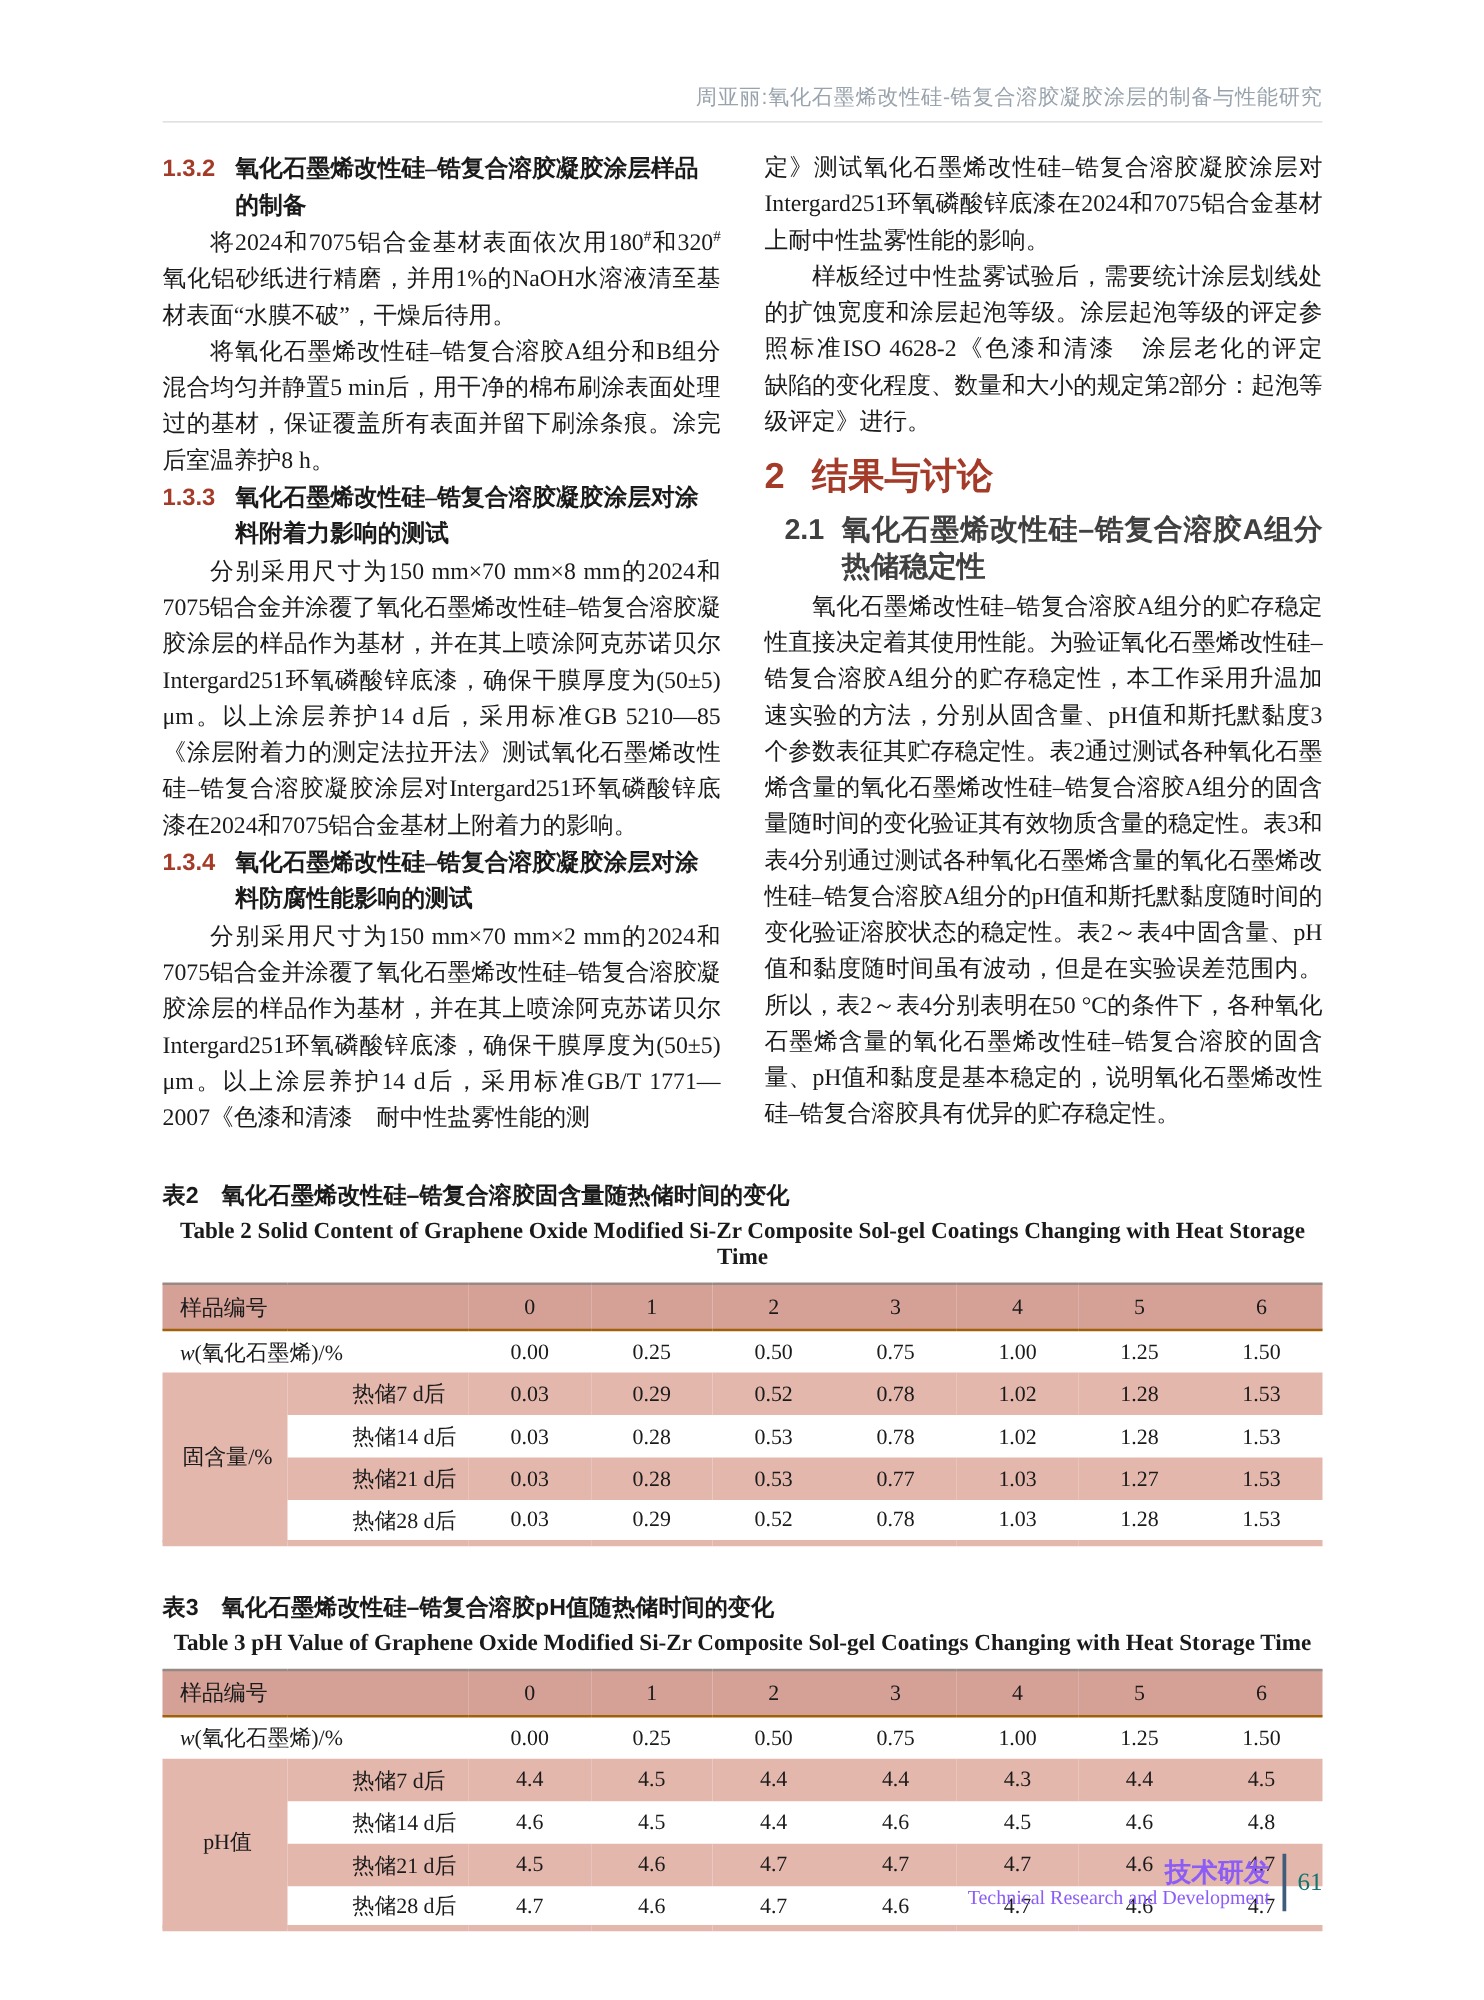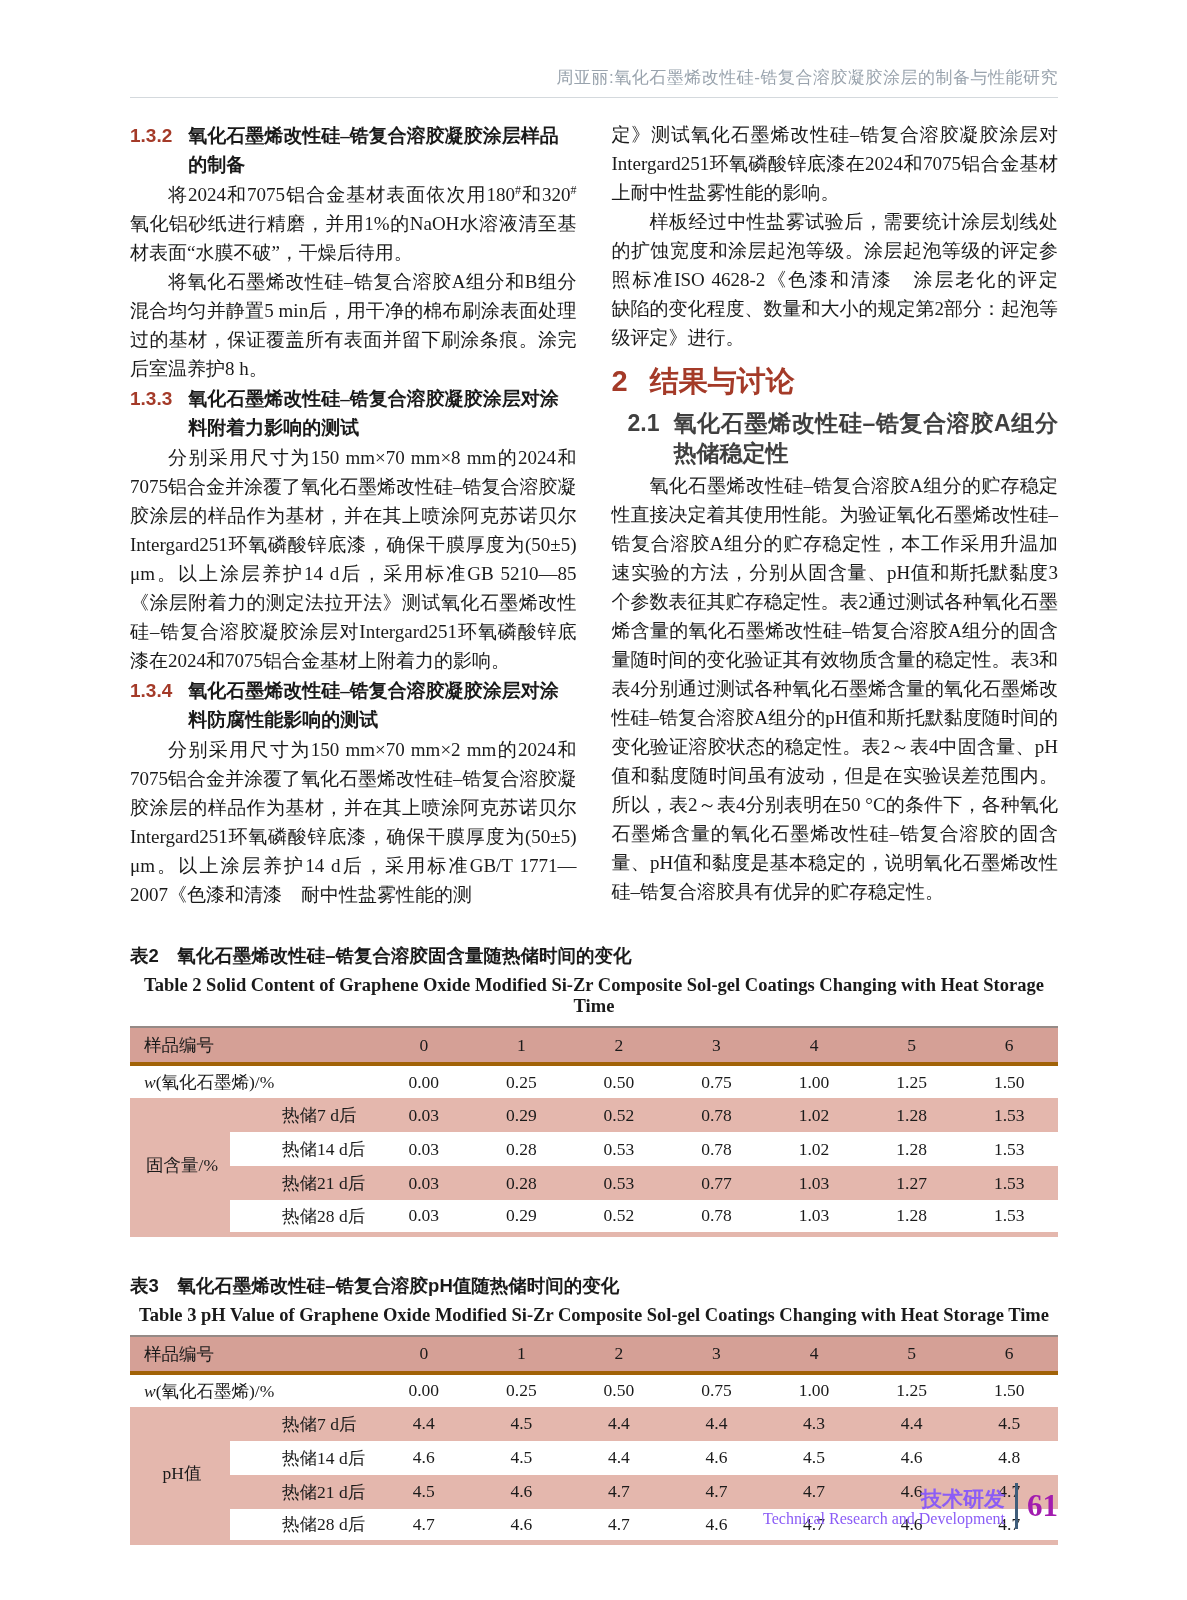--- a/index.html
+++ b/index.html
@@ -39,35 +39,35 @@
   .tables { margin-top:34px; }
   .tbl-block { margin-bottom:36px; }
   .cap-zh { font-family:"Liberation Sans","DejaVu Sans",sans-serif;
             font-weight:bold; font-size:18.5px; margin-bottom:7px; }
   .cap-en { text-align:center; font-weight:bold; font-size:18.5px; margin-bottom:9px; }
   table { width:100%; border-collapse:collapse; font-size:17.5px;
           border-bottom:5px solid #e4b7ad; }
   col.c-group { width:100px; } col.c-sub { width:145px; }
   th, td { font-weight:normal; height:34px; text-align:center; vertical-align:middle; }
   tr.head-row th { background:#d5a096; height:37px;
-                   border-top:2px solid #958a86; border-bottom:4px solid #a16207; }
+                   border-top:2px solid #958a86; border-bottom:2px solid #a16207; }
   th.first, td.first { text-align:left; padding-left:14px; }
   td.sublabel { text-align:left; padding-left:52px; }
   tr.pink td { background:#e4b7ad; }
   td.groupcell { background:#e4b7ad; text-align:center; padding-left:4px; }
   .wi { font-style:italic; font-family:"Liberation Serif",serif; }
 
   
   .footer { position:absolute; right:129px; top:1483px; display:flex; align-items:center; }
   .footer .labels { text-align:right; color:#8b5cf6; margin-right:10px; }
   .footer .zh { font-family:"Liberation Sans","DejaVu Sans",sans-serif;
                 font-weight:bold; font-size:21px; line-height:24px; }
   .footer .en { font-weight:normal; font-size:16px; line-height:15px; }
   .footer .bar { width:3px; height:46px; background:#3f5d7a; margin-right:9px; }
-  .footer .pageno { color:#a21caf; font-size:31px;font-weight:bold; }
+  .footer .pageno { color:#0f766e; font-size:20px; }
 </style>
 </head>
 <body>
 
 <div class="page">
 
   <div class="running-head">周亚丽:氧化石墨烯改性硅-锆复合溶胶凝胶涂层的制备与性能研究</div>
   <hr class="head-rule">
 
   <div class="columns">

